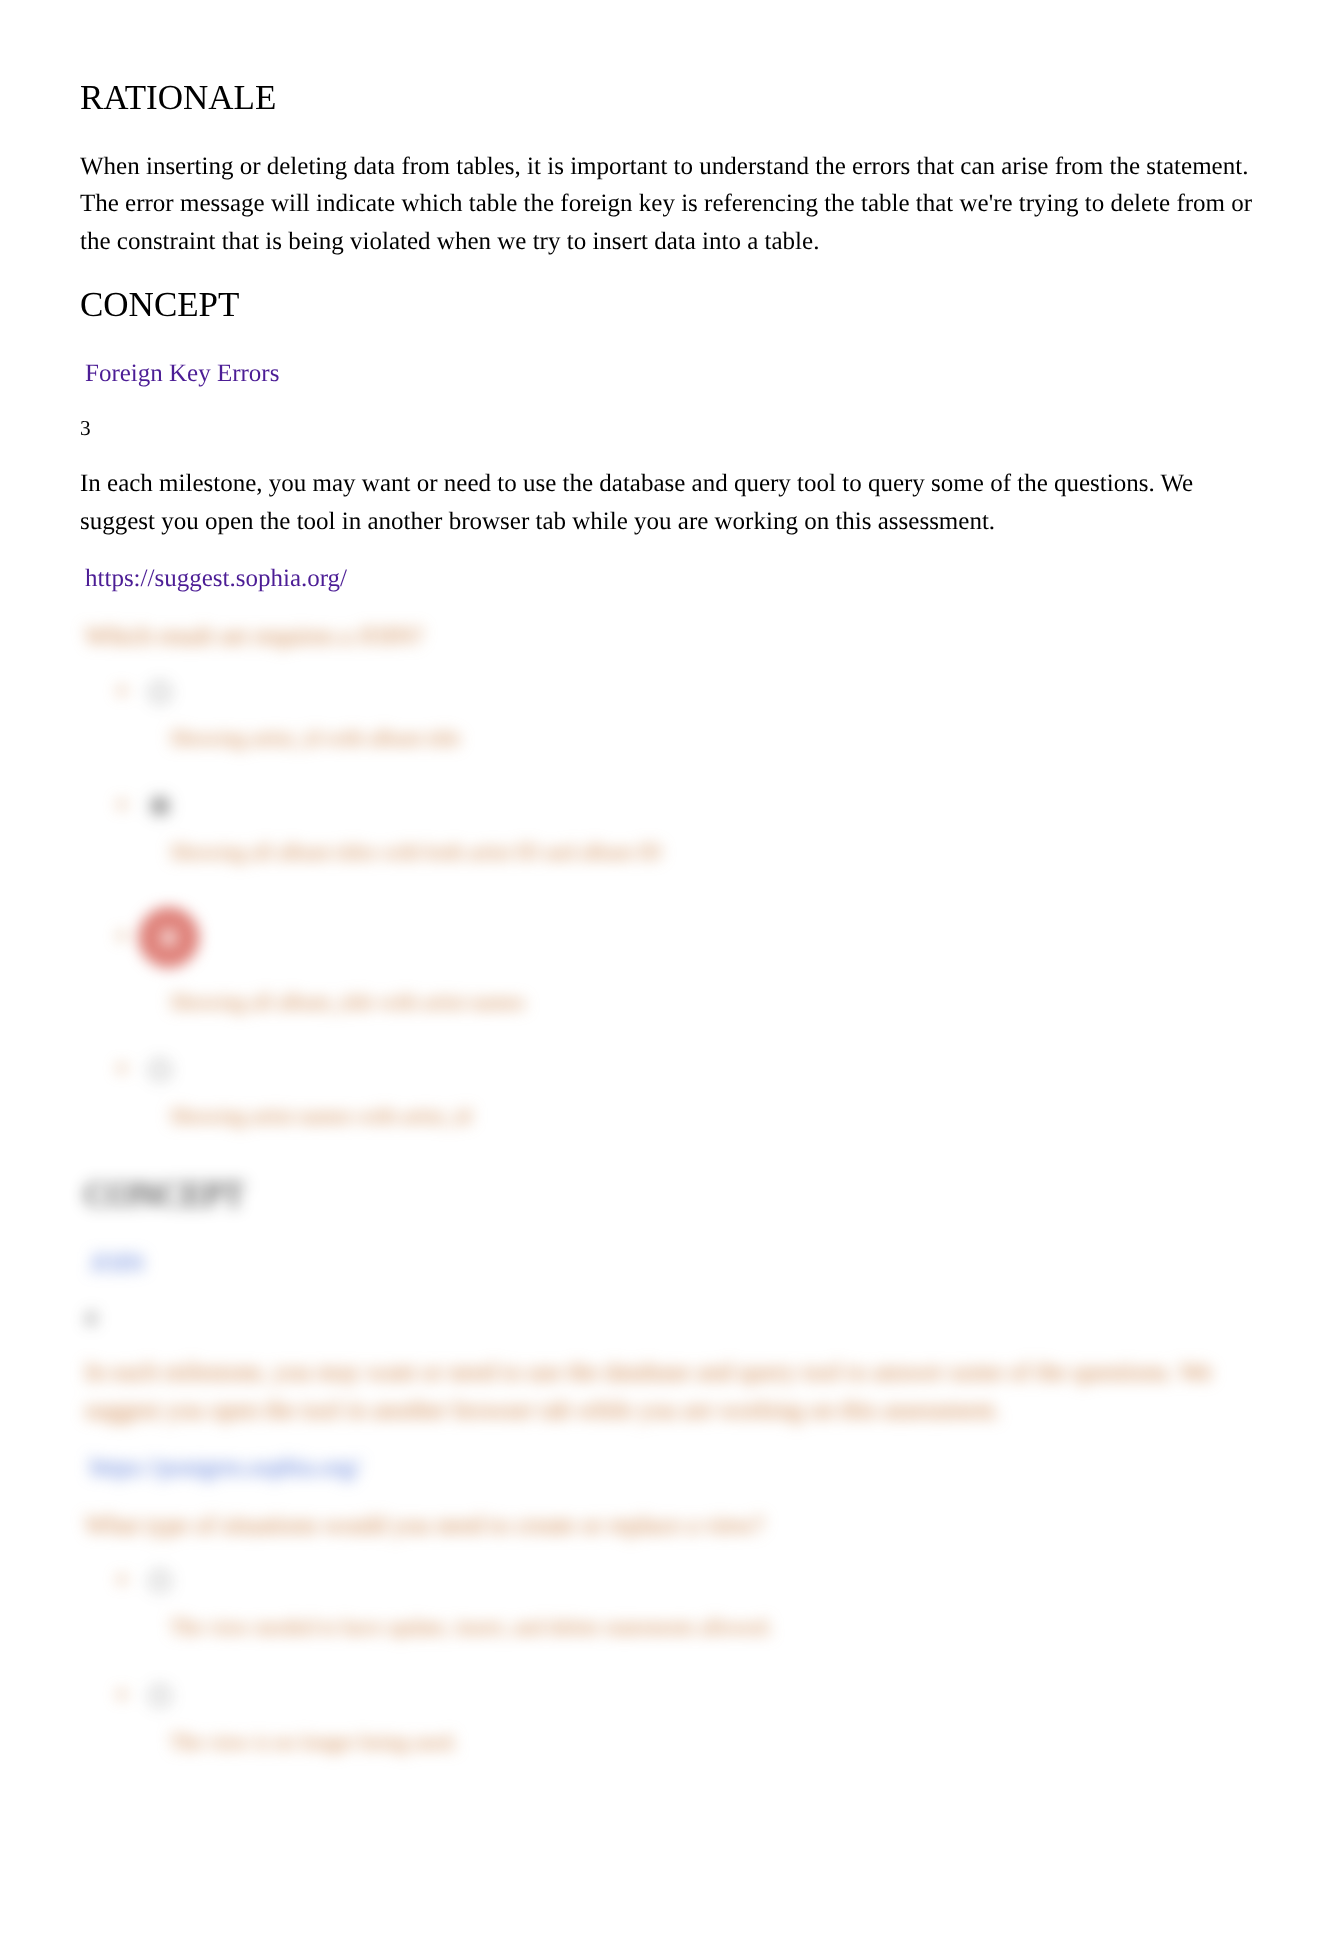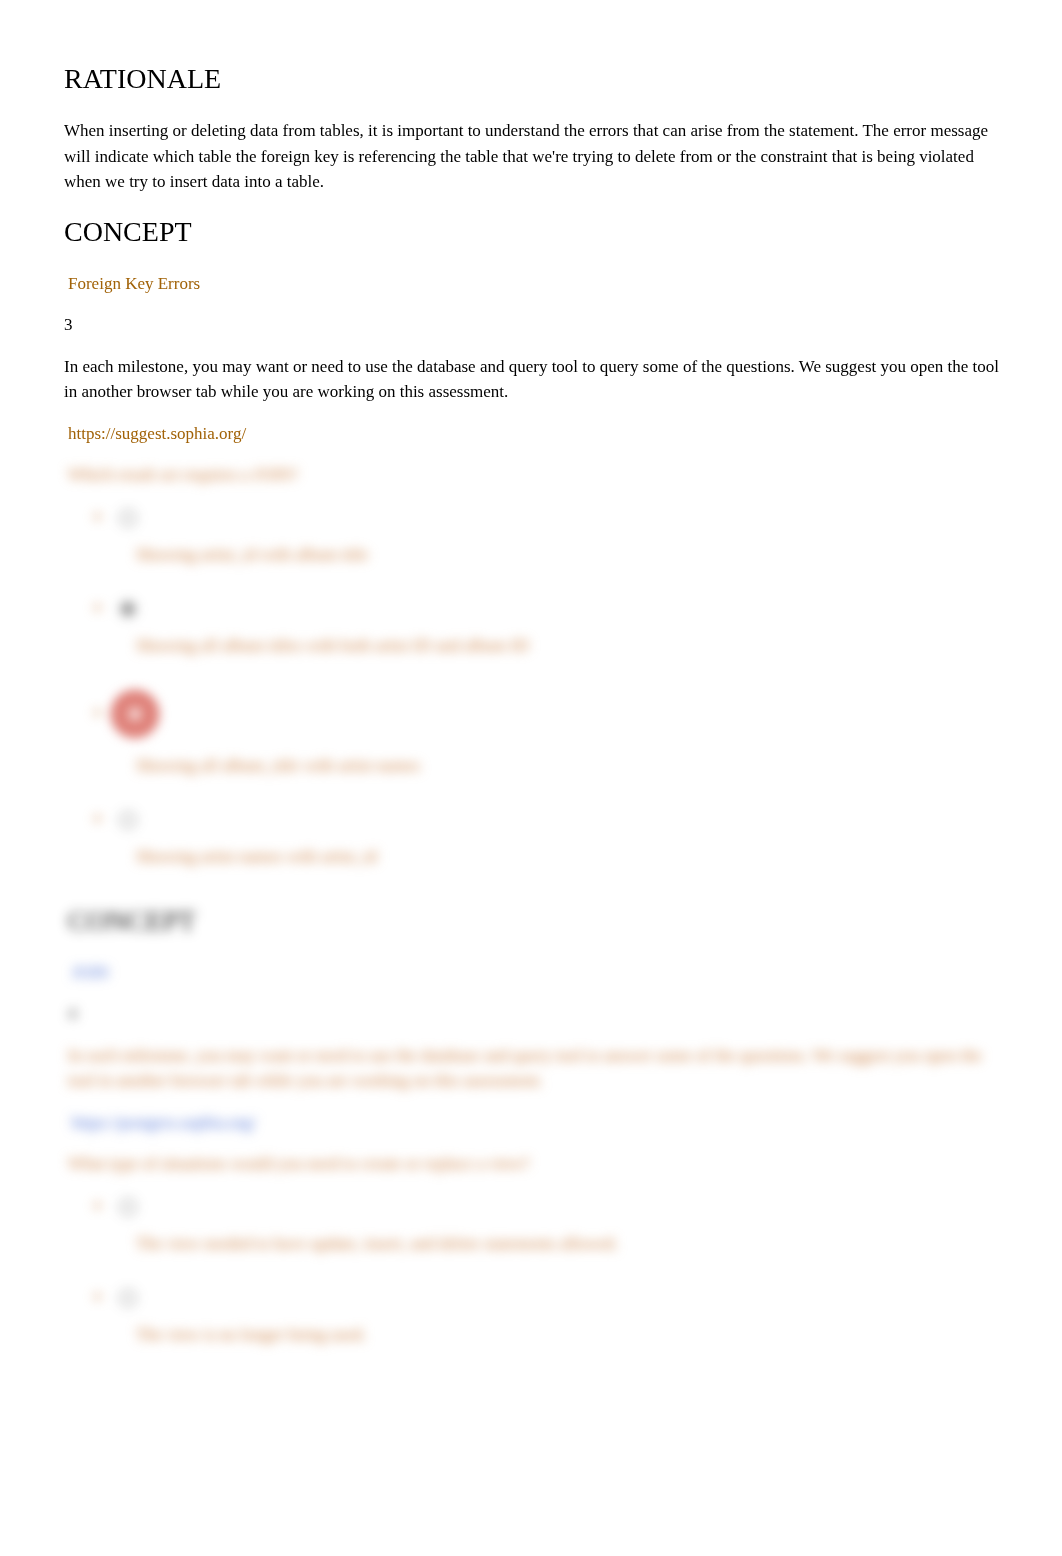--- a/index.html
+++ b/index.html
@@ -15,25 +15,25 @@
       line-height: 1.5;
       width: 1062px;
     }
     h2 {
       font-size: 28px;
       font-weight: normal;
       margin-bottom: 18px;
       margin-top: 10px;
     }
     p {
-      font-size: 17px;
+      font-size: 20px;
       margin-bottom: 16px;
     }
     a {
-      color: #a16207;
+      color: #4c1d95;
       text-decoration: none;
     }
     .qnum {
       font-size: 17px;
       margin-bottom: 16px;
     }
     ul {
       list-style: disc;
       padding-left: 40px;
       margin-bottom: 16px;

